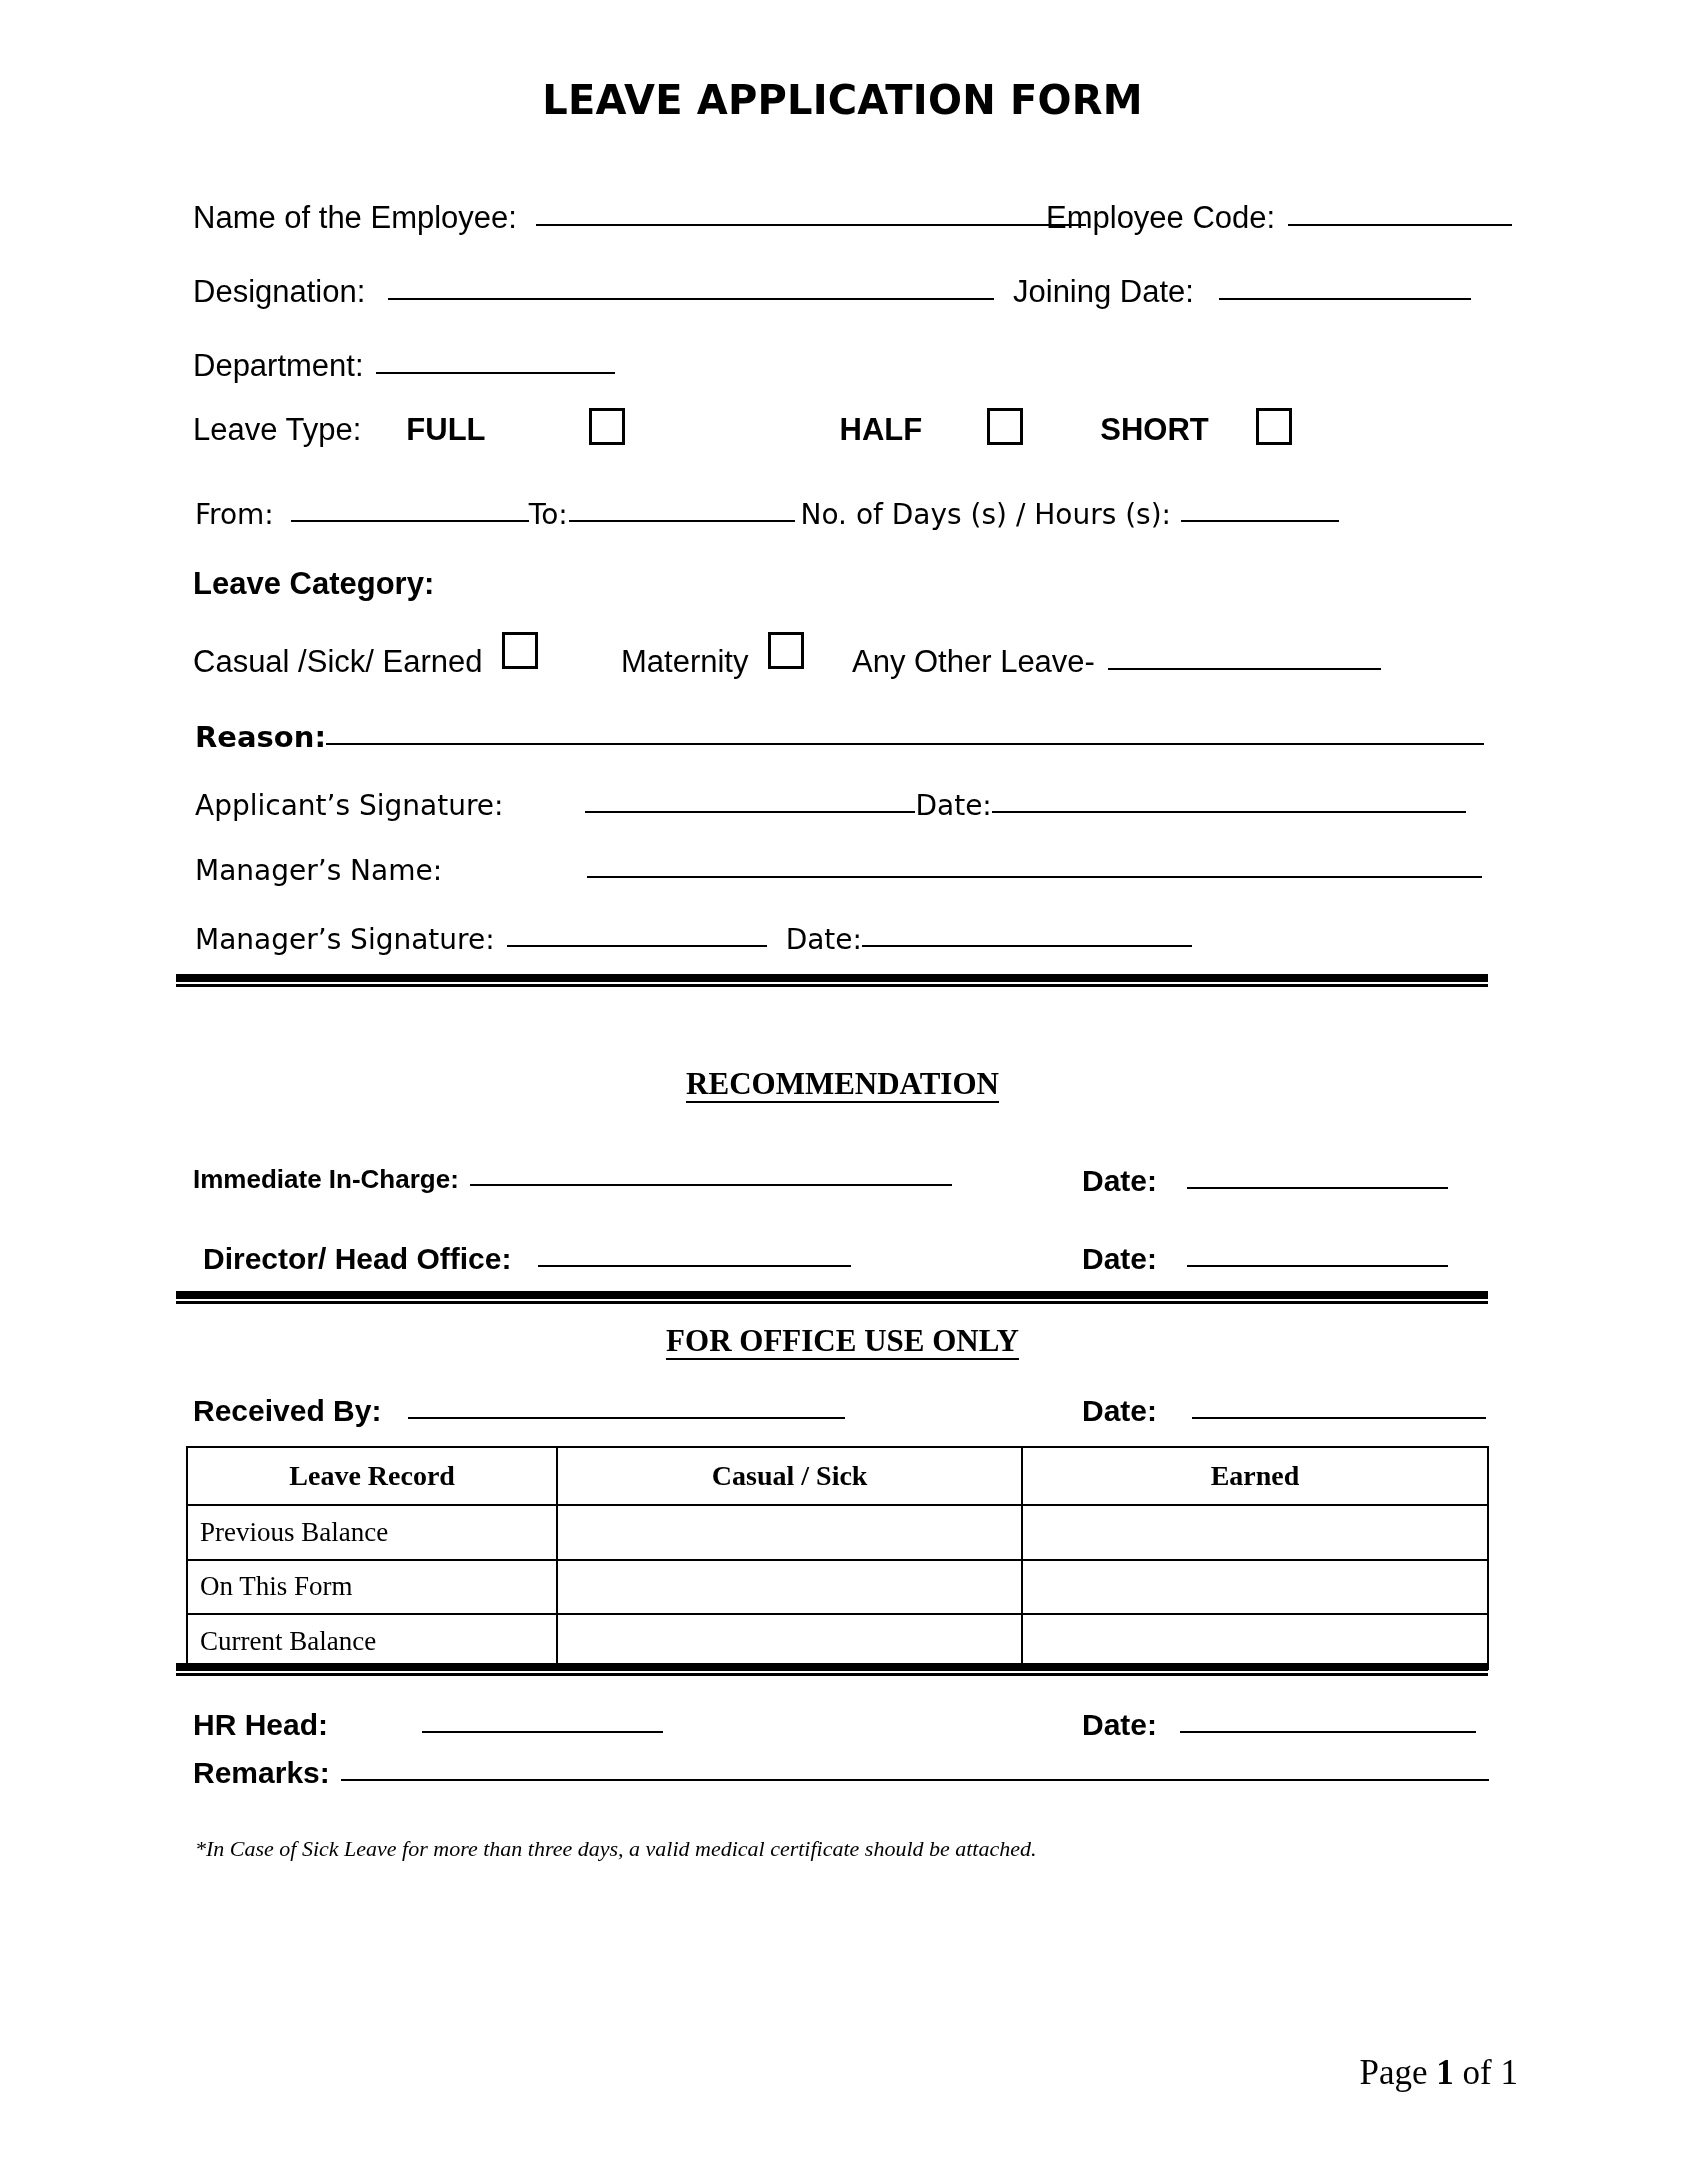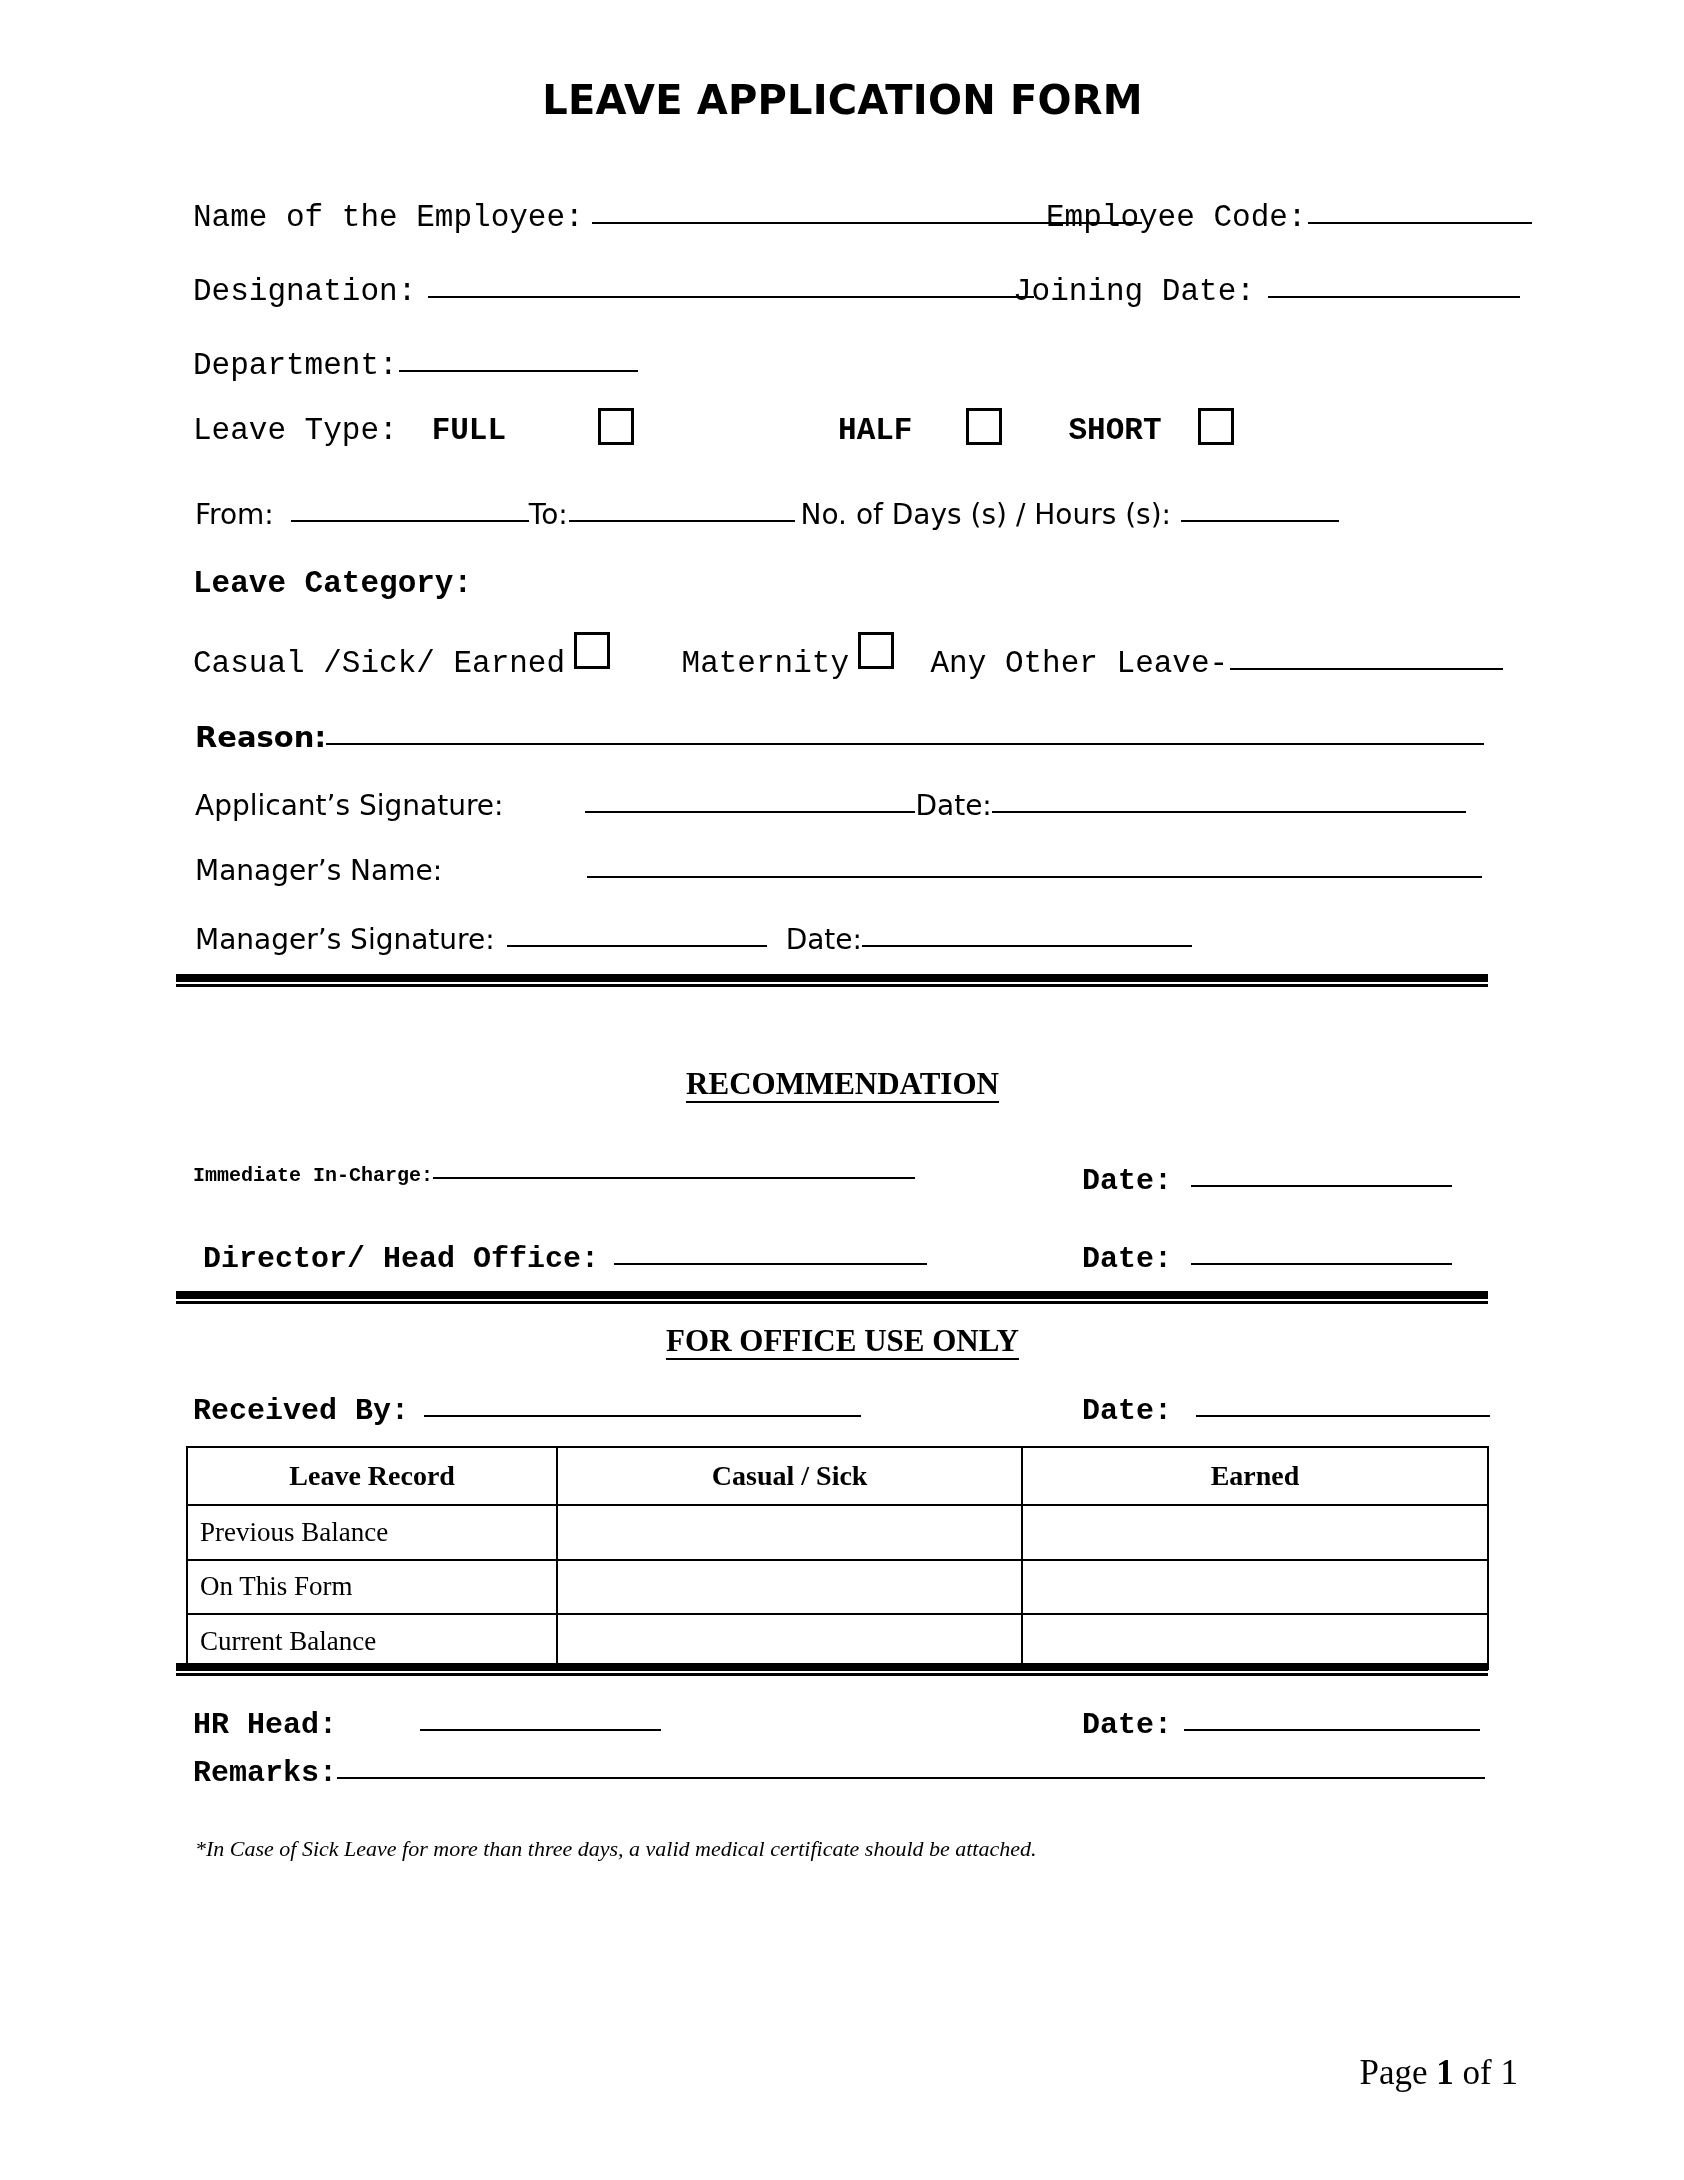--- a/index.html
+++ b/index.html
@@ -11,21 +11,21 @@
     position: relative;
     width: 1685px;
     height: 2181px;
     background: #ffffff;
     overflow: hidden;
     font-family: "Liberation Serif", "DejaVu Serif", serif;
     color: #000000;
   }
 
   
-  .serif   { font-family: Liberation Mono, monospace; }
+  .serif   { font-family: Liberation Sans, sans-serif; gap: 11px; }
   .sans    { font-family: "DejaVu Sans", "Liberation Sans", sans-serif; }
   .b       { font-weight: bold; }
   .row     { position: absolute; display: flex; align-items: baseline; white-space: nowrap; }
 
   
   .rule {
     display: inline-block;
     border-bottom: 2.6px solid #000;
     height: 0;
     vertical-align: baseline;
@@ -221,21 +221,21 @@
 
   <div class="divider" style="top:974px;">
     <div class="bar"></div>
     <div class="thin"></div>
   </div>
 
   <div class="section-head" style="top:1066px;">
     <span>RECOMMENDATION</span>
   </div>
 
-  <div class="row serif b" style="left:193px; top:1164px; font-size:20px;">
+  <div class="row serif b" style="left:193px; top:1164px; font-size:26px;">
     <span>Immediate In-Charge:</span>
     <span class="rule" style="width:482px; margin-left:0px;"></span>
   </div>
   <div class="row serif b" style="left:1082px; top:1164px; font-size:30px;">
     <span>Date:</span>
     <span class="rule" style="width:261px; margin-left:19px;"></span>
   </div>
 
   <div class="row serif b" style="left:203px; top:1242px; font-size:30px;">
     <span>Director/ Head Office:</span>

